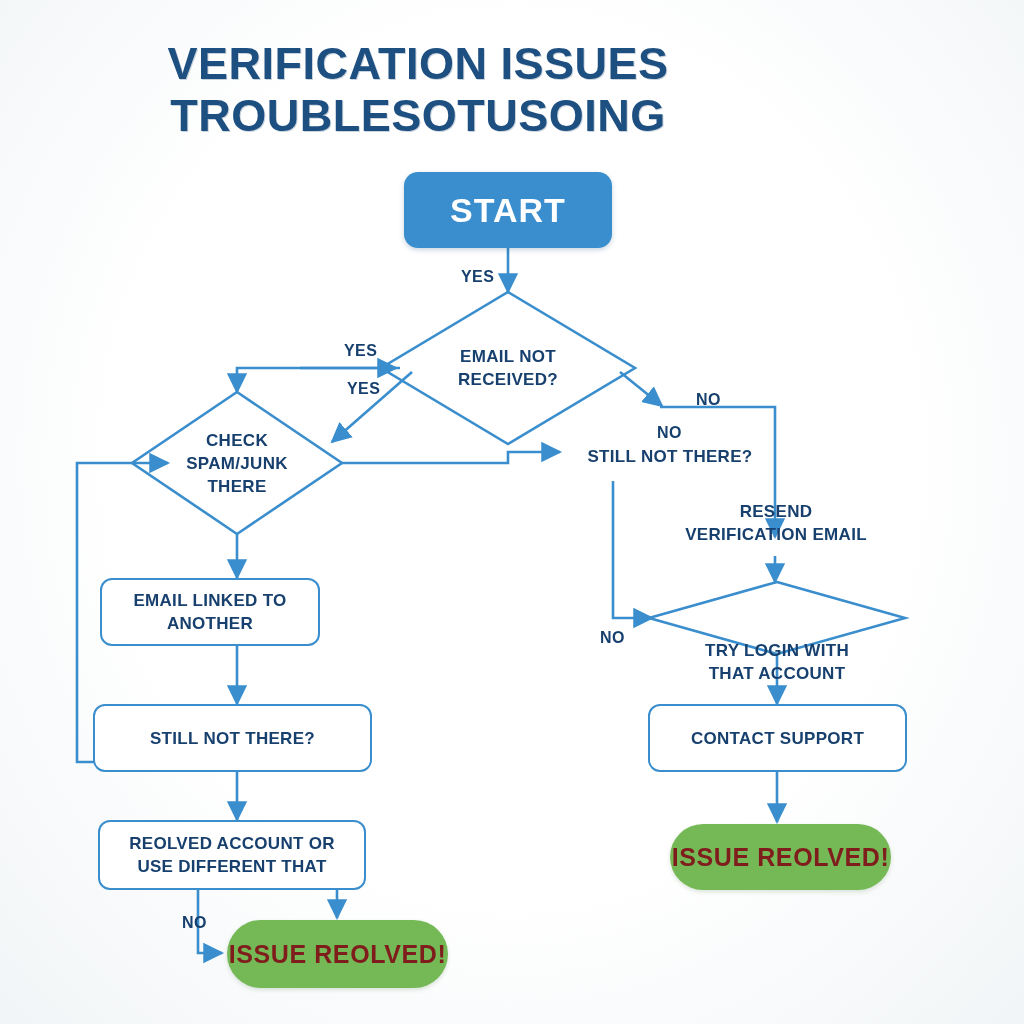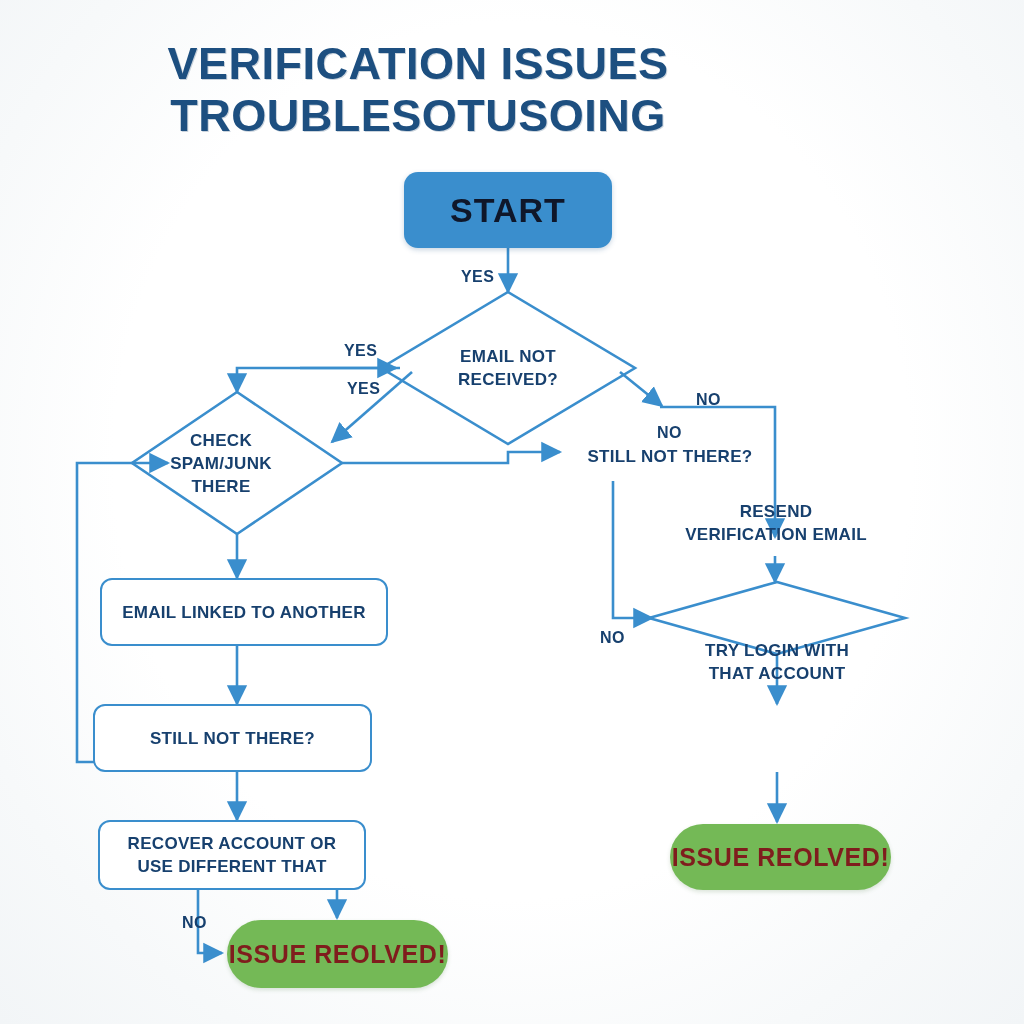--- a/index.html
+++ b/index.html
@@ -45,21 +45,21 @@
     display: flex;
     align-items: center;
     justify-content: center;
     text-align: center;
   }
 
   
   .start-node {
     background: #3a8ecd;
     border-radius: 14px;
-    color: #0f172a;
+    color: #ffffff;
     font-weight: bold;
     font-size: 34px;
     letter-spacing: 1px;
     box-shadow: 0 2px 5px rgba(40,90,140,0.25);
   }
 
   
   .proc-node {
     background: #ffffff;
     border: 2px solid #3a8ecd;
@@ -182,21 +182,21 @@
     <span>START</span>
   </div>
 
   <div class="diamond-label" style="left:398px; top:336px; width:220px; height:64px;text-align:center;">
     <div>
       <div>EMAIL NOT</div>
       <div>RECEIVED?</div>
     </div>
   </div>
 
-  <div class="diamond-label" style="left:136px; top:424px; width:170px; height:78px;">
+  <div class="diamond-label" style="left:152px; top:424px; width:170px; height:78px;">
     <div>
       <div>CHECK</div>
       <div>SPAM/JUNK</div>
       <div>THERE</div>
     </div>
   </div>
 
   <div class="free-label" style="left:570px; top:444px; width:200px; height:24px;">
     <span>STILL NOT THERE?</span>
   </div>
@@ -208,35 +208,38 @@
     </div>
   </div>
 
   <div class="diamond-label" style="left:670px; top:592px; width:214px; height:52px;margin-top:44px;">
     <div>
       <div>TRY LOGIN WITH</div>
       <div>THAT ACCOUNT</div>
     </div>
   </div>
 
-  <div class="node proc-node" style="left:100px; top:578px; width:288px; height:68px;">
+  <div class="node proc-node" style="left:100px; top:578px; width:220px; height:68px;">
     <span>EMAIL LINKED TO ANOTHER</span>
   </div>
 
   <div class="node proc-node" style="left:93px; top:704px; width:279px; height:68px;">
     <span>STILL NOT THERE?</span>
   </div>
 
   <div class="node proc-node" style="left:98px; top:820px; width:268px; height:70px;">
     <div>
-      <div>RECOVER ACCOUNT OR</div>
+      <div>REOLVED ACCOUNT OR</div>
       <div>USE DIFFERENT THAT</div>
     </div>
   </div>
 
+  <div class="node proc-node" style="left:648px; top:704px; width:259px; height:68px;">
+    <span>CONTACT SUPPORT</span>
+  </div>
 
   <div class="node end-node" style="left:227px; top:920px; width:221px; height:68px;">
     <span>ISSUE REOLVED!</span>
   </div>
 
   <div class="node end-node" style="left:670px; top:824px; width:221px; height:66px;">
     <span>ISSUE REOLVED!</span>
   </div>
 
   <div class="edge-label" style="left:461px; top:268px;">YES</div>

